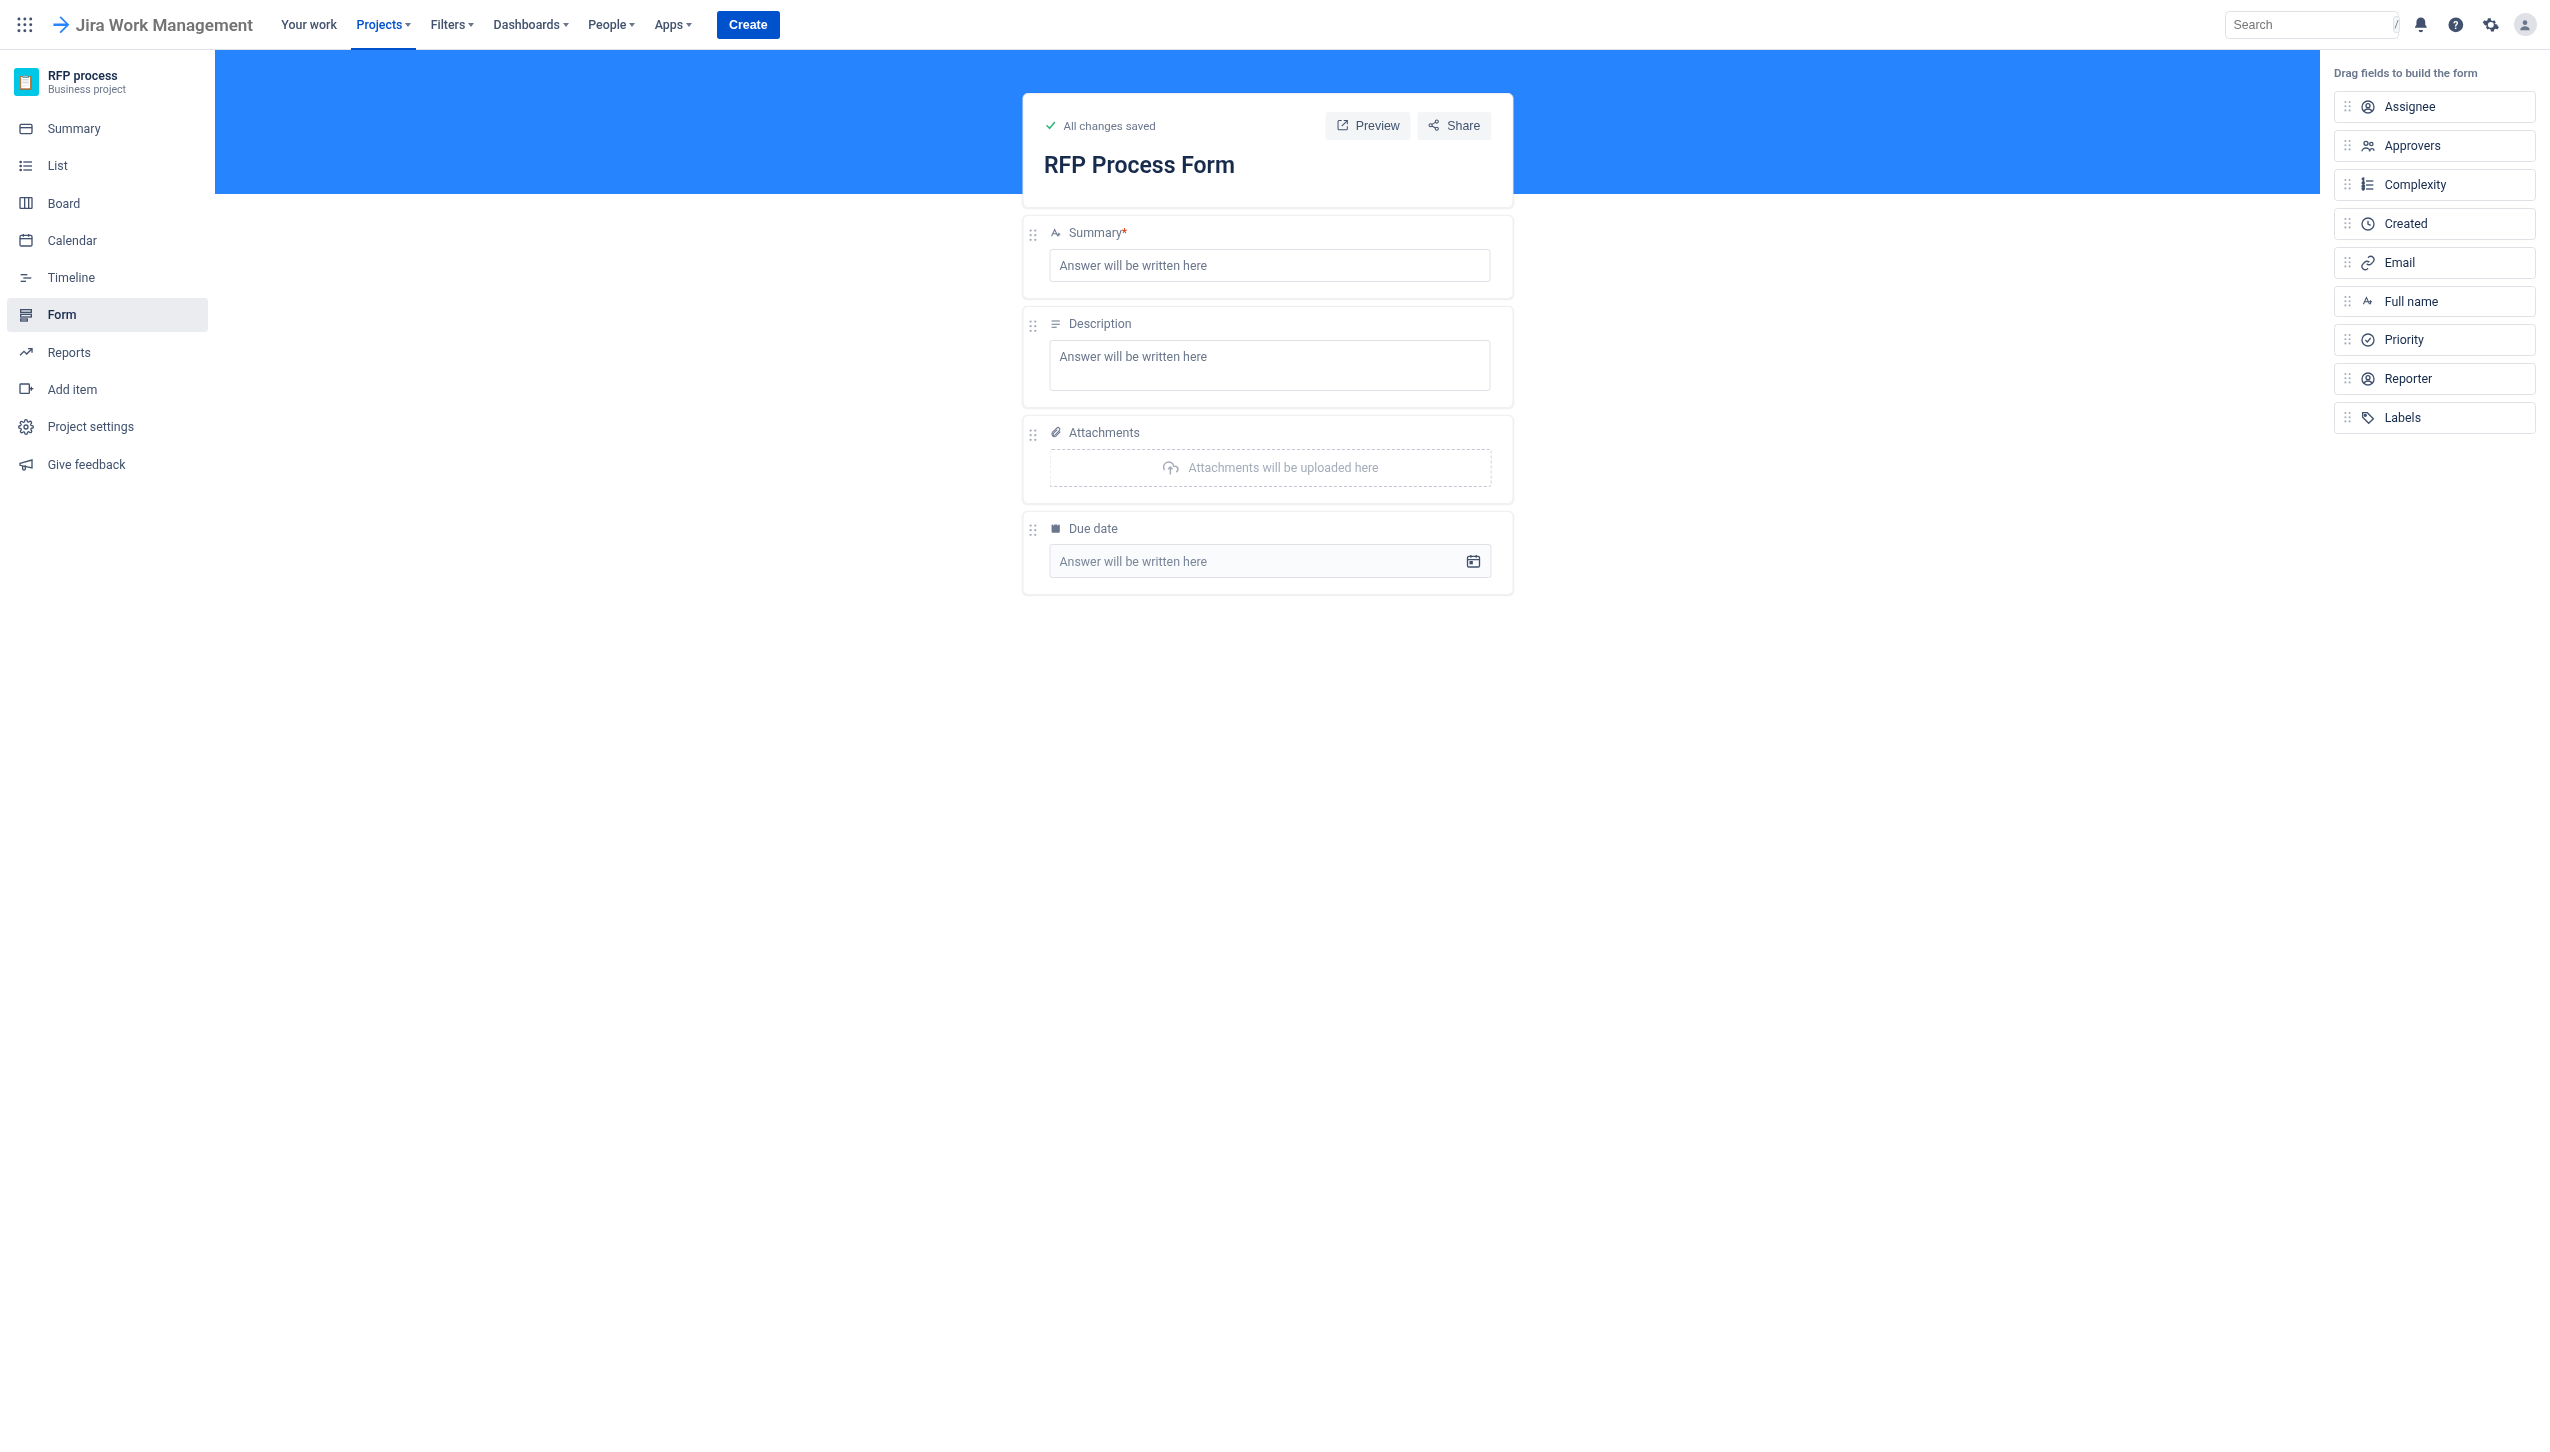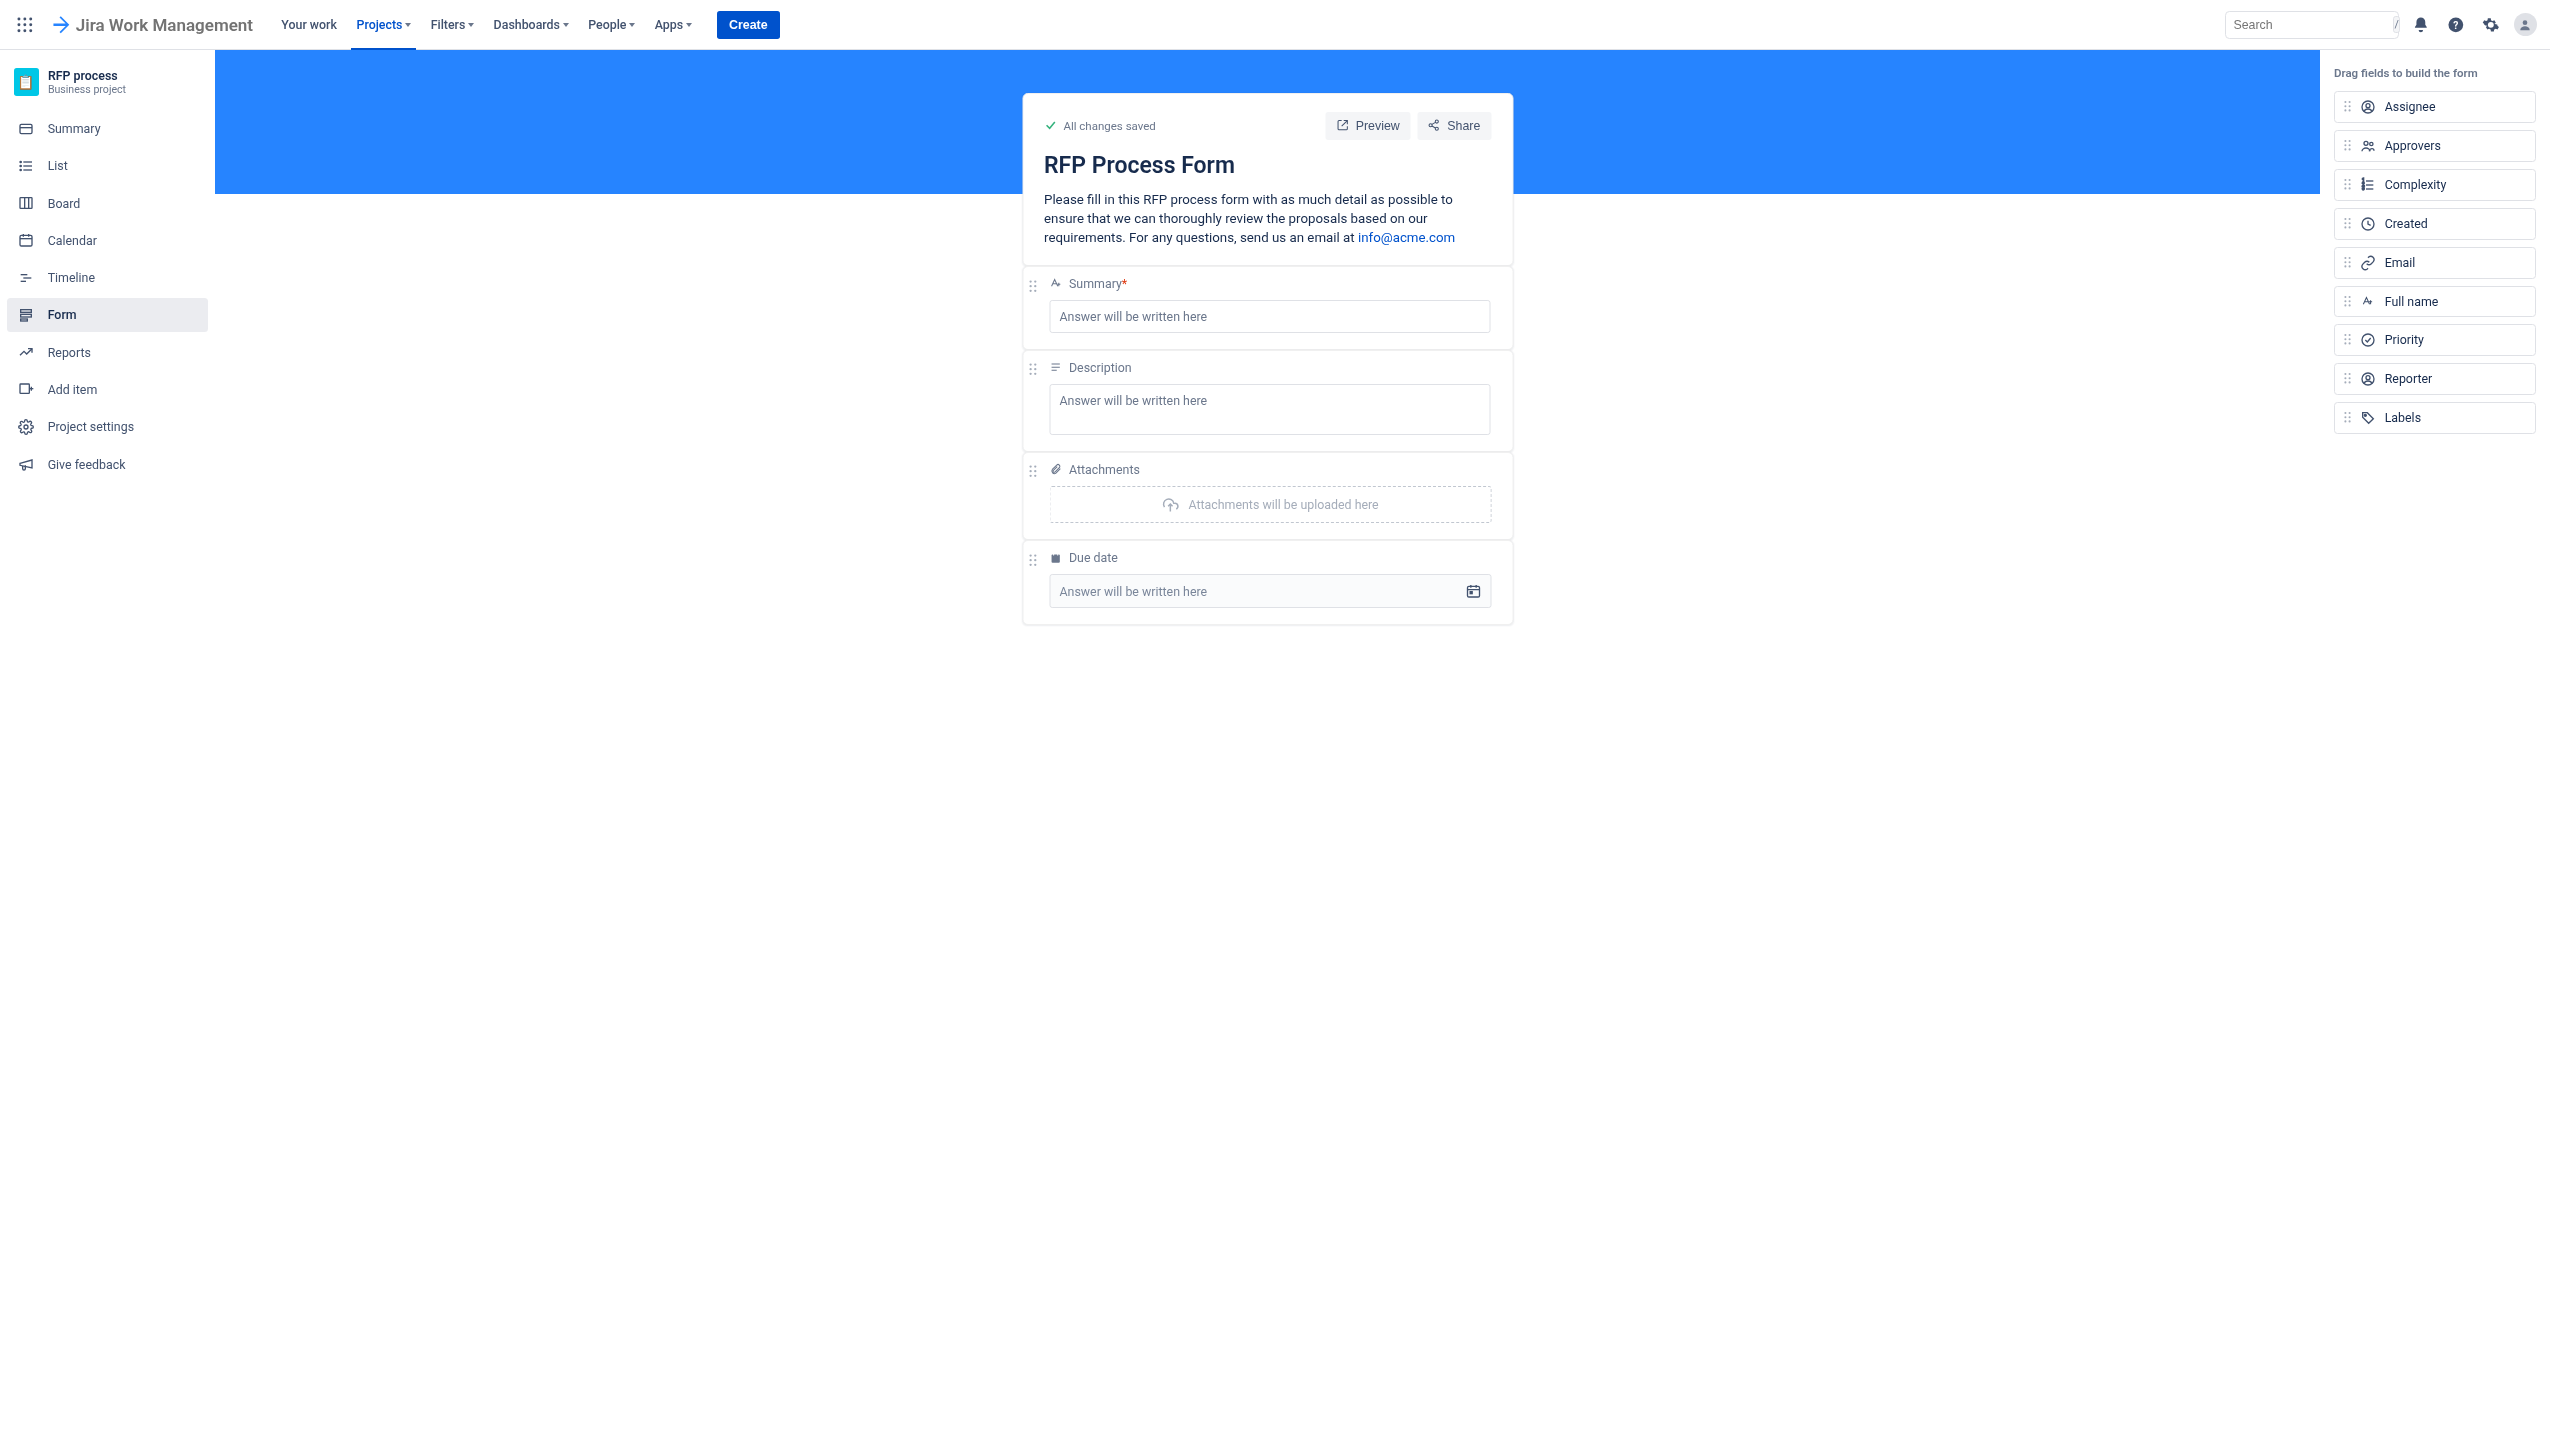--- a/index.html
+++ b/index.html
@@ -79,21 +79,21 @@
 .side-item.active{background:#EBECF0;color:#172B4D;font-weight:500;}
 .side-item .ic{width:17.7px;display:flex;justify-content:center;color:#42526E;}
 
 .main{
   flex:1;position:relative;overflow-y:auto;
   background:#fff;
 }
 .blue-banner{height:144px;background:#2684FF;width:100%;}
 .form-stack{
   position:absolute;top:43px;left:50%;transform:translateX(-50%);
-  width:491px;display:flex;flex-direction:column;
+  width:491px;display:flex;flex-direction:column;gap:7px;
 }
 .card{
   background:#fff;border-radius:5.3px;border:0.9px solid #f0f0f0;
   box-shadow:0 0.9px 1.8px rgba(9,30,66,0.08);
   padding:17.7px 21px;
 }
 .card-top-row{display:flex;align-items:center;gap:7px;margin-bottom:12.4px;}
 .saved-indicator{display:flex;align-items:center;gap:7px;color:#6B778C;font-size:11.5px;}
 .saved-indicator .check{color:#36B37E;}
 .top-spacer{flex:1;}
@@ -374,23 +374,20 @@
                 <circle cx="18" cy="5" r="3"></circle>
                 <circle cx="6" cy="12" r="3"></circle>
                 <circle cx="18" cy="19" r="3"></circle>
                 <line x1="8.6" y1="10.5" x2="15.4" y2="6.5"></line>
                 <line x1="8.6" y1="13.5" x2="15.4" y2="17.5"></line>
               </svg>
             <span>Share</span>
           </button>
         </div>
         <div class="form-title">RFP Process Form</div>
-        <div class="form-desc">
-          <span>Please fill in this RFP process form with as much detail as possible to ensure that we can thoroughly review the proposals based on our requirements. For any questions, send us an email at </span><a href="#">info@acme.com</a>
-        </div>
       </div>
 
       <div class="field-card">
         <span class="drag-dots">
             <svg width="8.9" height="12.4" viewBox="0 0 10 16" fill="currentColor">
               <circle cx="2" cy="2" r="1.5"></circle>
               <circle cx="8" cy="2" r="1.5"></circle>
               <circle cx="2" cy="8" r="1.5"></circle>
               <circle cx="8" cy="8" r="1.5"></circle>
               <circle cx="2" cy="14" r="1.5"></circle>

